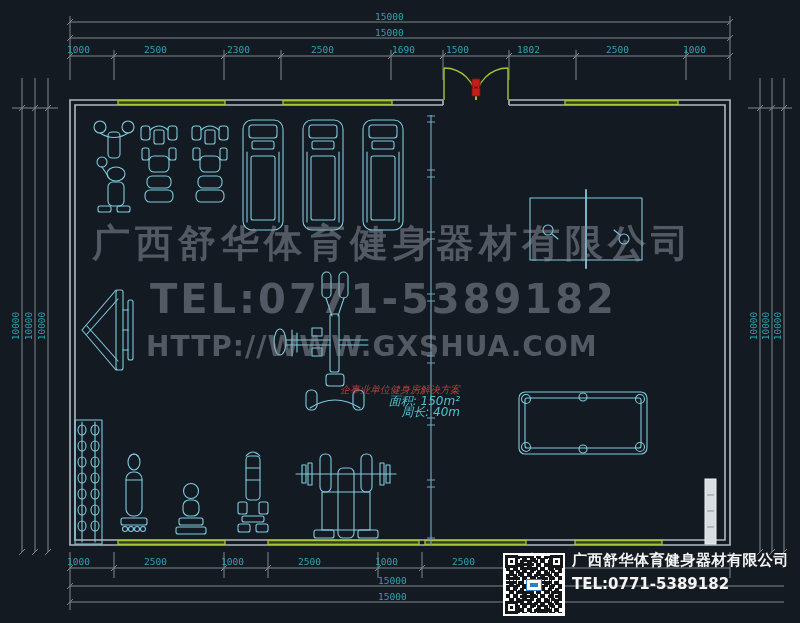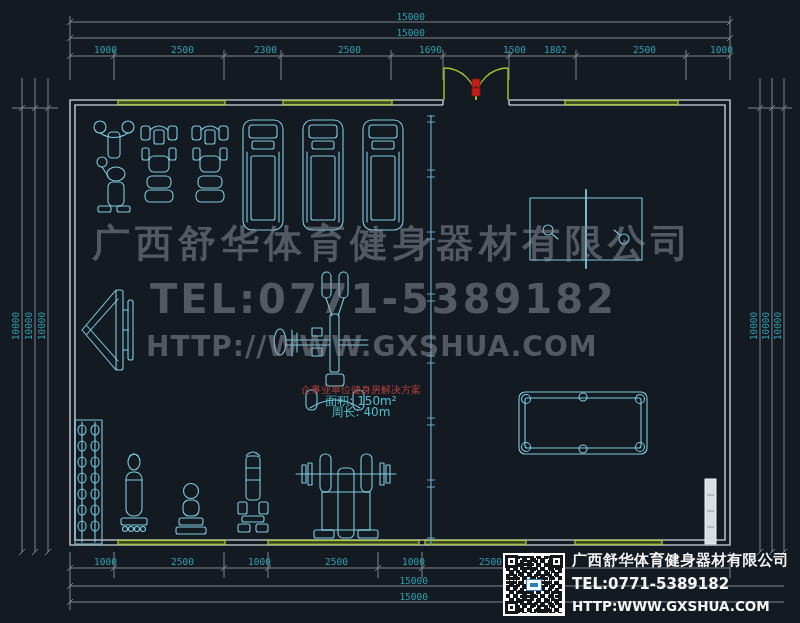--- a/index.html
+++ b/index.html
@@ -1,30 +1,30 @@
 <!DOCTYPE html>
 <html><head>
 <meta charset="utf-8">
 <style>
   html,body{margin:0;padding:0;background:#10151c;}
   .canvas{position:relative;width:800px;height:623px;background:#141a21;overflow:hidden;
           font-family:"DejaVu Sans","Liberation Sans",sans-serif;}
   svg{position:absolute;left:0;top:0;}
   
-  .dimh{position:absolute;width:50px;text-align:right;font:9.5px "DejaVu Sans Mono","Liberation Mono",monospace;
+  .dimh{position:absolute;width:50px;text-align:left;font:9.5px "DejaVu Sans Mono","Liberation Mono",monospace;
         color:#2fa3b3;letter-spacing:0;white-space:nowrap;}
   .dimv{position:absolute;width:40px;height:12px;text-align:center;font:9.5px "DejaVu Sans Mono","Liberation Mono",monospace;
         color:#2fa3b3;transform:rotate(-90deg);white-space:nowrap;}
   
   .wm{position:absolute;font-weight:bold;color:rgba(145,152,163,0.5);white-space:nowrap;}
   .wm-company{left:92px;top:218px;font-size:38px;letter-spacing:5px;}
   .wm-tel{left:150px;top:276px;font-size:40px;letter-spacing:3px;}
   .wm-url{left:146px;top:330px;font-size:28px;letter-spacing:1px;}
   
-  .roomlabel{position:absolute;left:286px;top:384px;width:150px;text-align:center;line-height:11.5px;}
+  .roomlabel{position:absolute;left:310px;top:384px;width:150px;text-align:right;line-height:11.5px;font-style:italic;}
   .roomlabel .l1{font-size:10px;color:#b5413c;}
   .roomlabel .l2,.roomlabel .l3{font-size:12px;color:#4fc3cf;}
   
   .tb-company{position:absolute;left:572px;top:551px;font-size:15px;font-weight:bold;color:#f5f5f5;
               letter-spacing:0.5px;white-space:nowrap;}
   .tb-tel{position:absolute;left:572px;top:575px;font-size:15px;font-weight:bold;color:#f5f5f5;white-space:nowrap;}
   .tb-url{position:absolute;left:572px;top:598px;font-size:13.5px;font-weight:bold;color:#f5f5f5;white-space:nowrap;}
   
   .qr{position:absolute;left:503px;top:553px;width:62px;height:63px;background:#fff;}
   .qr-pattern{position:absolute;left:3px;top:3px;right:3px;bottom:3px;
@@ -257,21 +257,21 @@
     </g>
   </svg>
 
   <span class="dimh" style="left:375px;top:11px">15000</span>
   <span class="dimh" style="left:375px;top:27px">15000</span>
   <span class="dimh" style="left:67px;top:44px">1000</span>
   <span class="dimh" style="left:144px;top:44px">2500</span>
   <span class="dimh" style="left:227px;top:44px">2300</span>
   <span class="dimh" style="left:311px;top:44px">2500</span>
   <span class="dimh" style="left:392px;top:44px">1690</span>
-  <span class="dimh" style="left:476px;top:44px">1500</span>
+  <span class="dimh" style="left:446px;top:44px">1500</span>
   <span class="dimh" style="left:517px;top:44px">1802</span>
   <span class="dimh" style="left:606px;top:44px">2500</span>
   <span class="dimh" style="left:683px;top:44px">1000</span>
 
   <span class="dimh" style="left:67px;top:556px">1000</span>
   <span class="dimh" style="left:144px;top:556px">2500</span>
   <span class="dimh" style="left:221px;top:556px">1000</span>
   <span class="dimh" style="left:298px;top:556px">2500</span>
   <span class="dimh" style="left:375px;top:556px">1000</span>
   <span class="dimh" style="left:452px;top:556px">2500</span>
@@ -297,15 +297,14 @@
 
   <div class="qr">
     <div class="qr-pattern"></div>
     <div class="qr-finder qr-f-tl"></div>
     <div class="qr-finder qr-f-tr"></div>
     <div class="qr-finder qr-f-bl"></div>
     <div class="qr-logo"></div>
   </div>
   <div class="tb-company">广西舒华体育健身器材有限公司</div>
   <div class="tb-tel">TEL:0771-5389182</div>
-  <div class="tb-url">HTTP:WWW.GXSHUA.COM</div>
 
 </div>
 
 </body></html>

